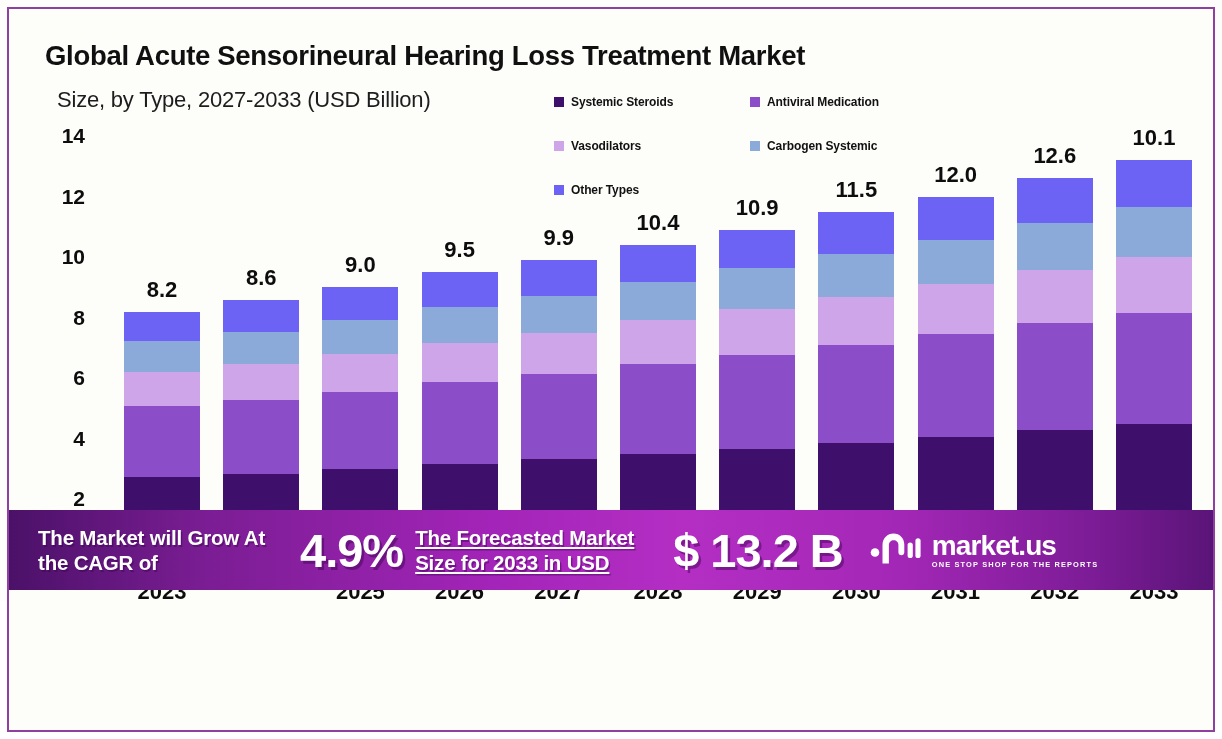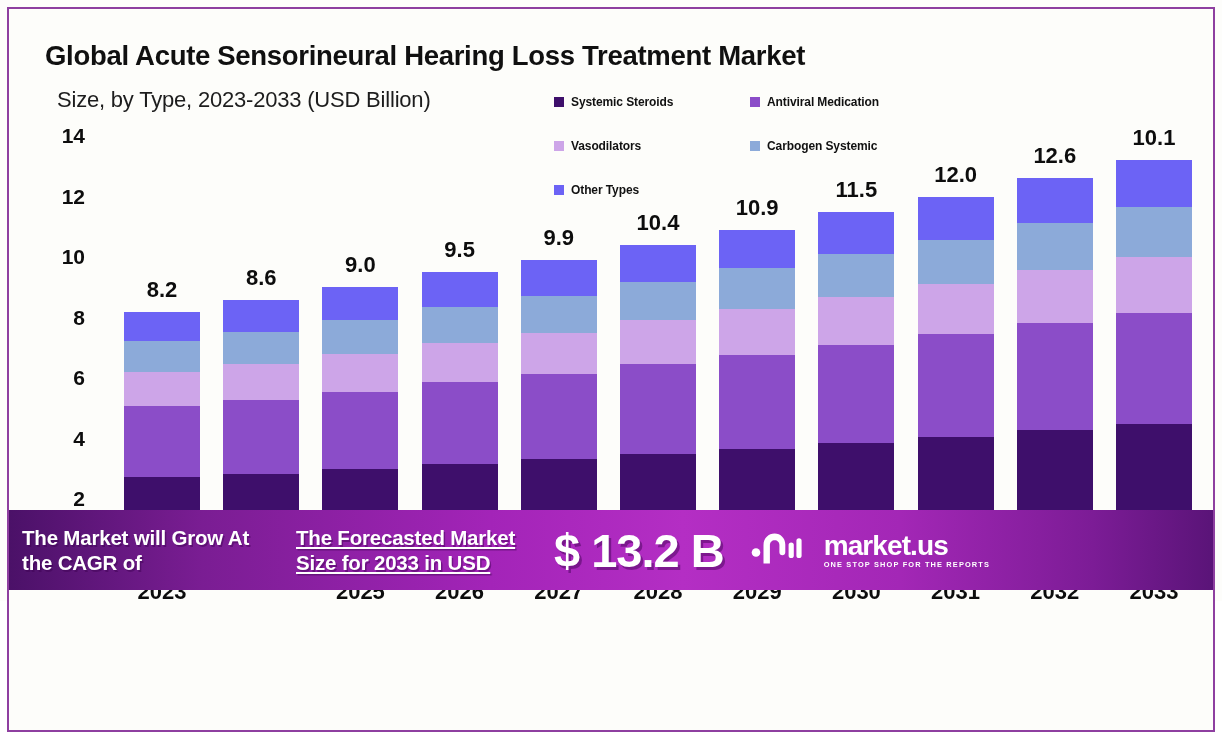--- a/index.html
+++ b/index.html
@@ -146,20 +146,21 @@
   .footer {
     position: absolute;
     left: 9px;
     bottom: 11px;
     width: 1204px;
     height: 80px;
     background: linear-gradient(90deg, #4b1168 0%, #7a1d93 16%, #a324b8 40%, #b42ec4 56%, #a327b6 74%, #7c1c96 90%, #5a1478 100%);
     display: flex;
     align-items: center;
     overflow: hidden;
+    padding-left: 16px;
   }
   .f-text {
     color: #ffffff;
     font-weight: bold;
     font-size: 20.5px;
     line-height: 25px;
     text-shadow: 1.5px 1.5px 0 rgba(60,0,80,0.45);
     letter-spacing: -0.2px;
   }
   .f-cagr-text { margin-left: 13px; width: 262px; }
@@ -170,21 +171,21 @@
     letter-spacing: -1px;
     text-shadow: 2.5px 2.5px 0 rgba(60,0,80,0.45);
     white-space: nowrap;
   }
   .f-fore-text { margin-left: 12px; width: 250px; text-decoration: underline; }
   .f-value { margin-left: 8px; }
 
   .logo {
     display: flex;
     align-items: center;
-    gap: 22px;
+    gap: 11px;
     margin-left: 26px;
   }
   .logo-mark { width: 52px; height: 36px; flex: 0 0 auto; }
   .logo-words { display: flex; flex-direction: column; }
   .logo-name {
     color: #ffffff;
     font-size: 28px;
     font-weight: bold;
     letter-spacing: -0.9px;
     line-height: 29px;
@@ -197,21 +198,21 @@
     line-height: 10px;
   }
 </style>
 </head>
 <body>
 
 <div id="root">
   <div class="canvas">
 
     <div class="title">Global Acute Sensorineural Hearing Loss Treatment Market</div>
-    <div class="subtitle">Size, by Type, 2023-2033 (USD Billion)</div>
+    <div class="subtitle">Size, by Type, 2027-2033 (USD Billion)</div>
 
     <div class="legend">
       <div class="legend-row">
         <div class="legend-item col1">
           <span class="legend-swatch" style="background: rgb(62, 15, 107);"></span>
           <span class="legend-label">Systemic Steroids</span>
         </div>
         <div class="legend-item">
           <span class="legend-swatch" style="background: rgb(139, 77, 200);"></span>
           <span class="legend-label">Antiviral Medication</span>
@@ -367,20 +368,21 @@
           <div class="bar-xlabel" style="top: 570px;">2033</div>
         </div>
       </div>
 
   </div>
 
   <div class="frame"></div>
 
   <div class="footer">
     <div class="f-text f-cagr-text">The Market will Grow At the CAGR of</div>
+    <div class="f-big">4.9%</div>
     <div class="f-text f-fore-text">The Forecasted Market Size for 2033 in USD</div>
     <div class="f-big f-value">$ 13.2 B</div>
 
     <div class="logo">
       <span class="logo-mark">
         <svg viewBox="0 0 52 36" width="52" height="36" aria-hidden="true">
           <g fill="#ffffff">
             <circle cx="6" cy="20.5" r="4.3"></circle>
             <path d="M13.5 31.5 C13.5 31.5 13.5 14 13.5 13.2 C13.5 6.2 18.6 1.6 24.6 1.6 C30.6 1.6 35.3 6.3 35.3 12.6 L35.3 20.2 C35.3 22.1 34 23.2 32.4 23.2 C30.7 23.2 29.4 22 29.4 20.2 L29.4 13.0 C29.4 10.4 27.4 8.3 24.7 8.3 C22.0 8.3 19.9 10.4 19.9 13.2 L19.9 31.5 Z"></path>
             <rect x="38.6" y="10.5" width="5.2" height="15.6" rx="2.6"></rect>

